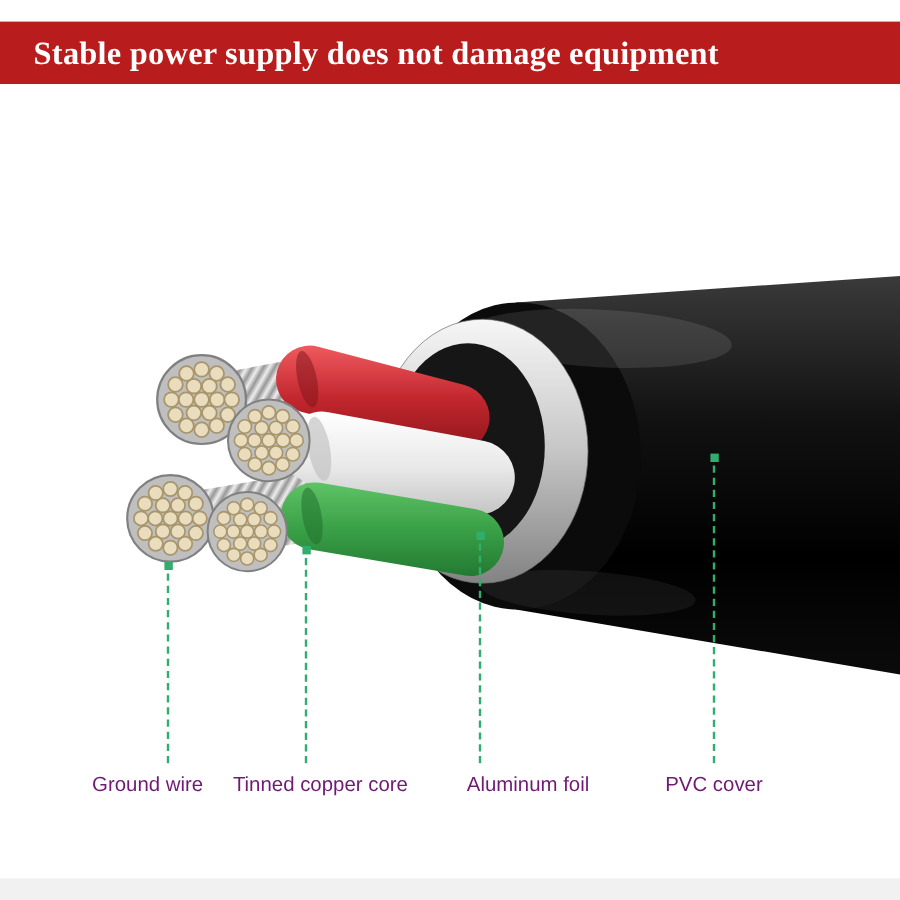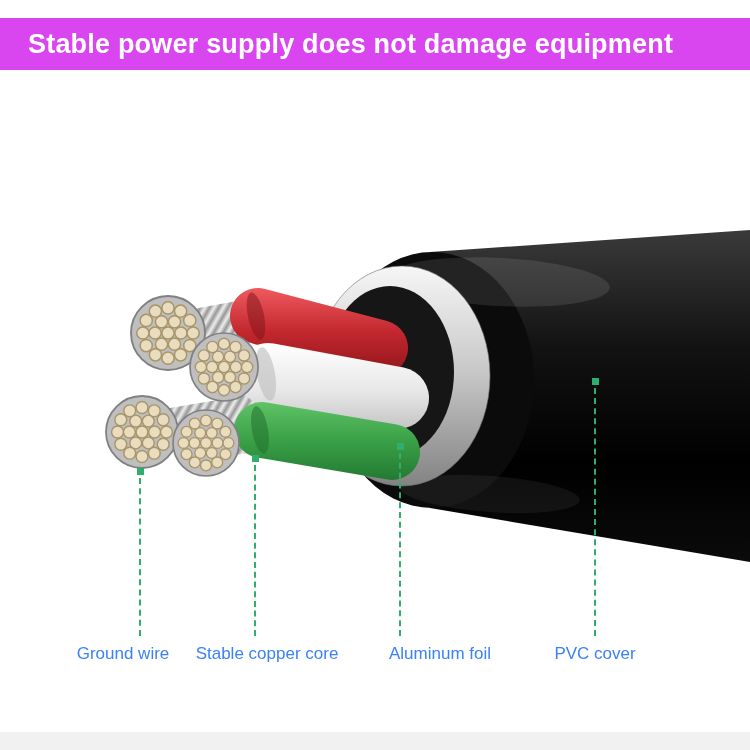--- a/index.html
+++ b/index.html
@@ -3,41 +3,41 @@
 <meta charset="utf-8">
 <style>
   * { margin:0; padding:0; box-sizing:border-box; }
   html,body { background:#ffffff; }
   .page {
     position:relative; width:750px; height:750px; background:#fff;
     overflow:hidden; font-family:"Liberation Sans", sans-serif;
   }
   .title-bar {
     position:absolute; left:0; top:18px; width:750px; height:52px;
-    background:#d946ef; display:flex; align-items:center; padding:0 20px 0 28px;
+    background:#b91c1c; display:flex; align-items:center; padding:0 20px 0 28px;font-family:Liberation Serif, serif;
   }
   .title-bar h1 {
     color:#fff; font-size:27px; font-weight:700; white-space:nowrap; letter-spacing:0.2px;
   }
   .subtitle {
     position:absolute; left:22px; top:88px; font-size:17px; line-height:1.45; color:#5f5f5f;
   }
   .art { position:absolute; left:0; top:0; }
   .callout { position:absolute; width:0; }
   .dot {
     position:absolute; left:-3px; top:0; width:7px; height:7px;
     background:var(--accent,#2fae6e);
   }
   .leader {
     position:absolute; left:-1px; top:10px; width:0;
     border-left:2px dashed var(--accent,#2fae6e);
   }
   .clabel {
     position:absolute; transform:translateX(-50%); white-space:nowrap;
-    font-size:17px; color:#3b82f6;
+    font-size:17px; color:#701a75;
   }
   .c0 { left:140px; top:468px; } .c0 .leader { height:158px; } .c0 .clabel { top:176px; margin-left:-17px; }
   .c1 { left:255px; top:455px; } .c1 .leader { height:171px; } .c1 .clabel { top:189px; margin-left:12px; }
   .c2 { left:400px; top:443px; } .c2 .leader { height:183px; } .c2 .clabel { top:201px; margin-left:40px; }
   .c3 { left:595px; top:378px; } .c3 .leader { height:248px; } .c3 .clabel { top:266px; }
   .bottom-strip {
     position:absolute; left:0; bottom:0; width:750px; height:18px; background:#f1f1f1;
   }
 </style>
 </head>
@@ -143,21 +143,21 @@
   </svg>
 
   <div class="callout c0">
     <span class="dot"></span>
     <span class="leader"></span>
     <div class="clabel">Ground wire</div>
   </div>
   <div class="callout c1">
     <span class="dot"></span>
     <span class="leader"></span>
-    <div class="clabel">Stable copper core</div>
+    <div class="clabel">Tinned copper core</div>
   </div>
   <div class="callout c2">
     <span class="dot"></span>
     <span class="leader"></span>
     <div class="clabel">Aluminum foil</div>
   </div>
   <div class="callout c3">
     <span class="dot"></span>
     <span class="leader"></span>
     <div class="clabel">PVC cover</div>

